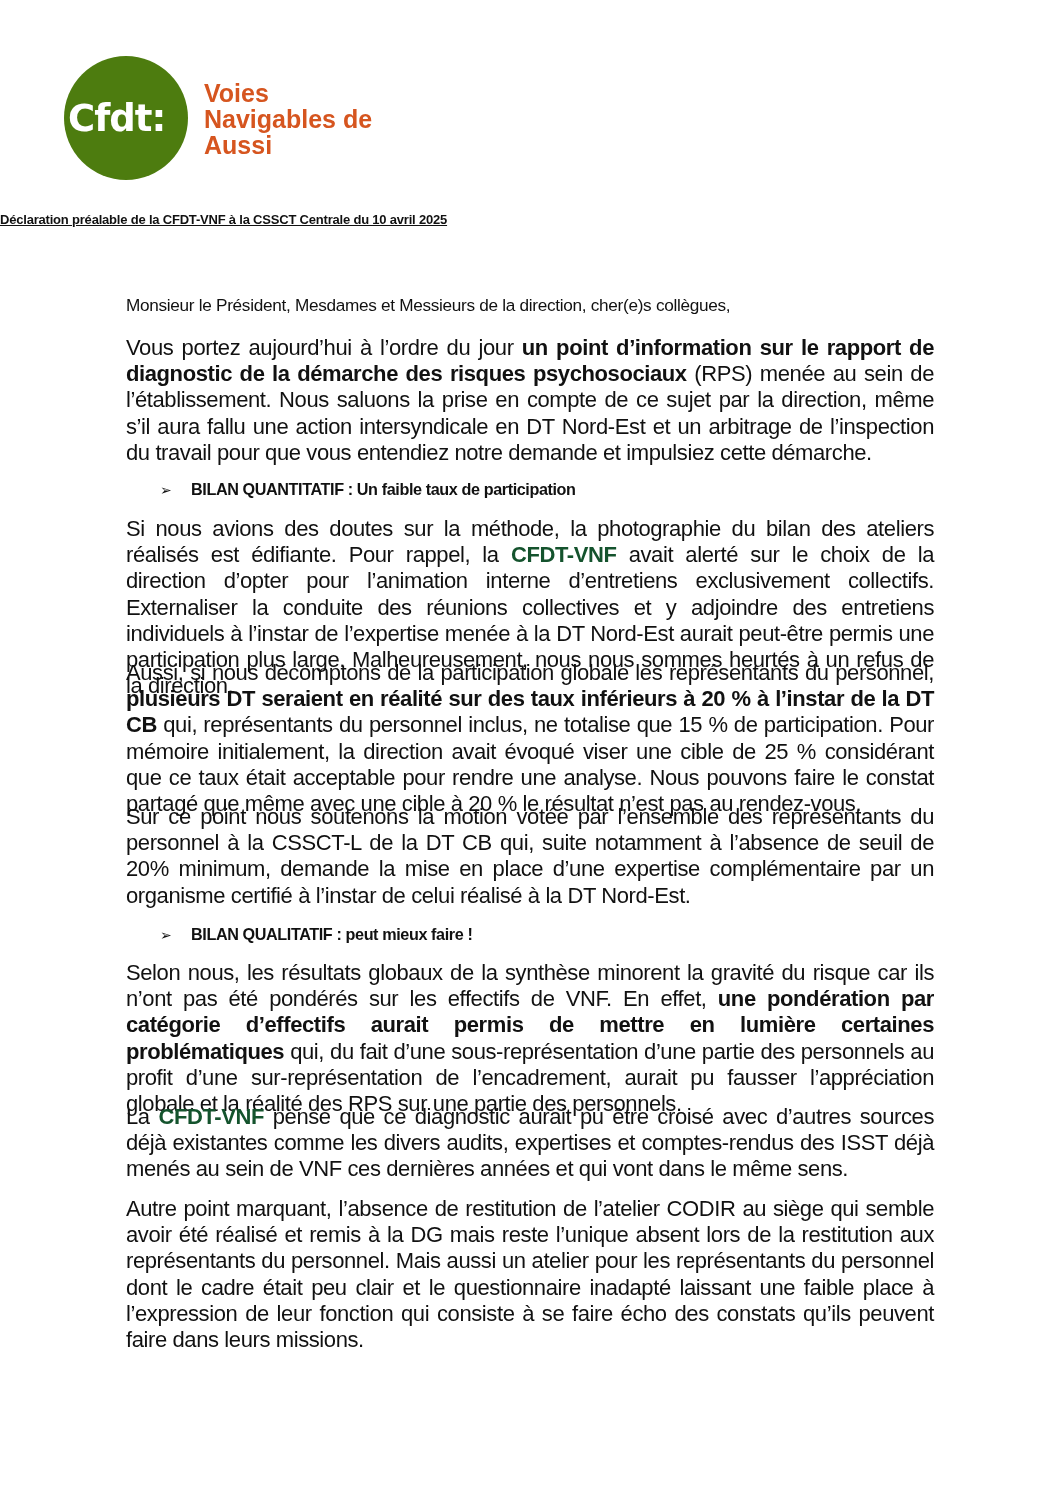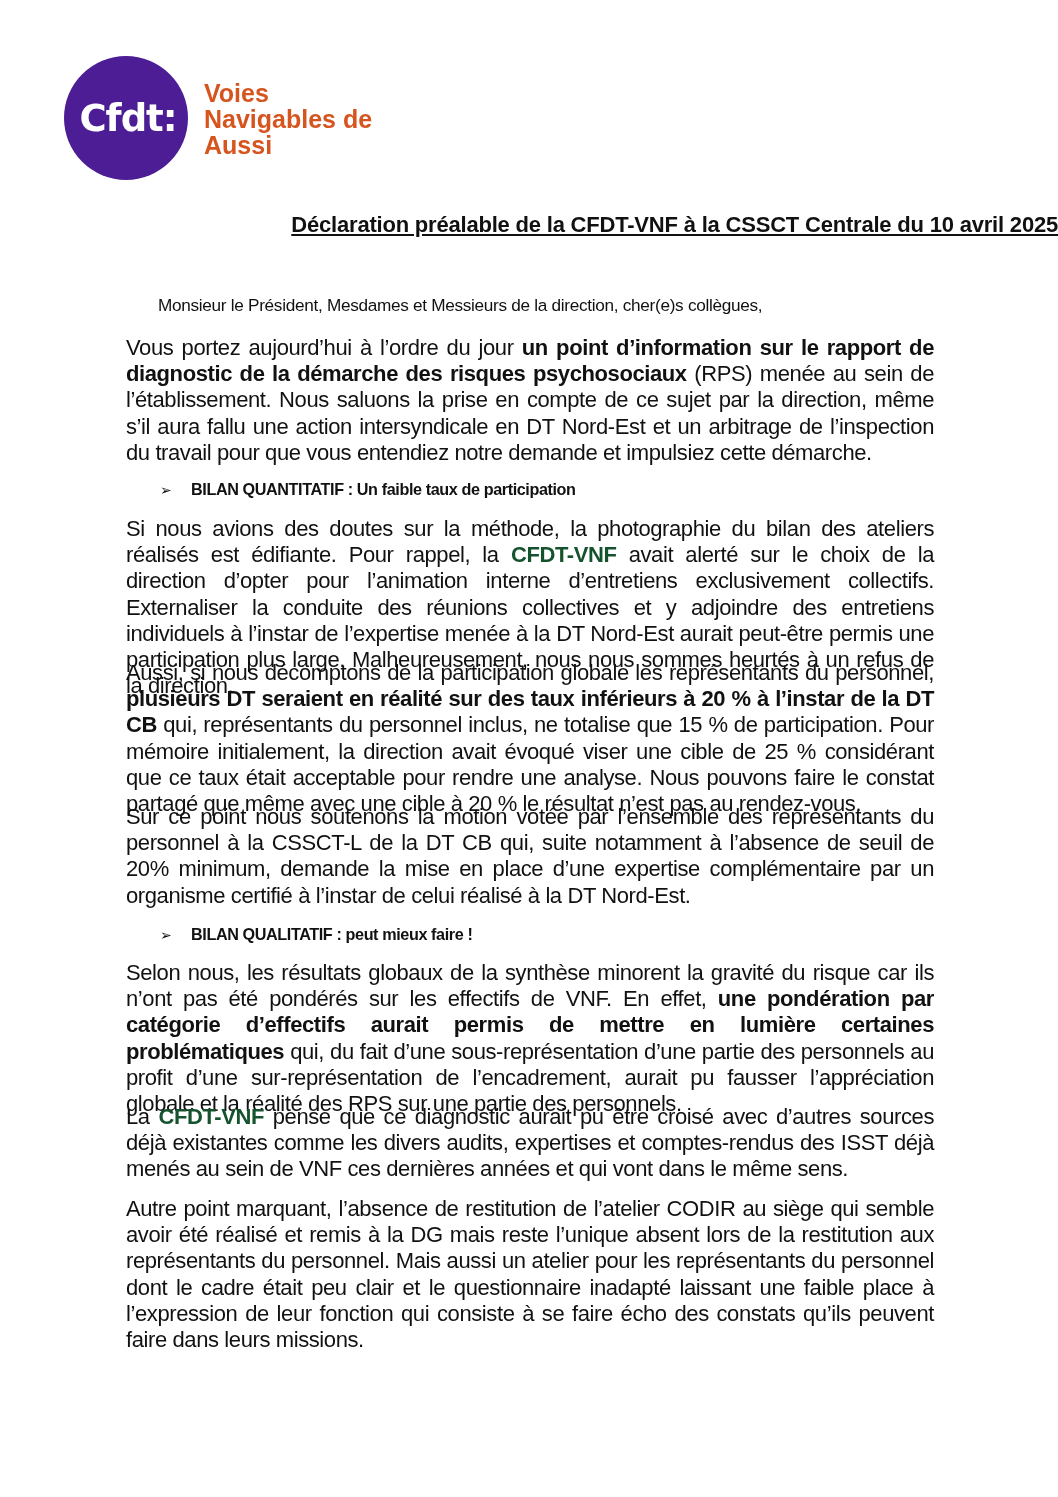--- a/index.html
+++ b/index.html
@@ -22,24 +22,23 @@
     width: 300px;
     height: 126px;
   }
   .logo-circle {
     position: absolute;
     left: 0;
     top: 0;
     width: 124px;
     height: 124px;
     border-radius: 50%;
-    background: #4c1d95;
+    background: #4d7c0f;
     display: flex;
     align-items: center;
-    justify-content: center;
   }
   .logo-mark {
     color: #ffffff;
     font-family: "DejaVu Sans", sans-serif;
     font-weight: bold;
     font-size: 37px;
     letter-spacing: -1px;
     margin-left: 4px;
   }
   .logo-text {
@@ -52,36 +51,35 @@
     font-size: 25px;
     line-height: 26px;
   }
   .logo-text div { white-space: nowrap; }
 
   .title {
     position: absolute;
     left: 0;
     width: 1058px;
     top: 212px;
-    text-align: right;
+    text-align: left;
     font-family: "Liberation Sans", sans-serif;
     font-weight: bold;
-    font-size: 22px;
+    font-size: 13px;
     text-decoration: underline;
     letter-spacing: -0.2px;
   }
   .salutation {
     position: absolute;
     left: 126px;
     top: 295px;
     font-family: "Liberation Sans", sans-serif;
     font-size: 17.2px;
     letter-spacing: -0.3px;
     white-space: nowrap;
-    margin-left: 32px;
   }
   .para {
     position: absolute;
     left: 126px;
     width: 808px;
     text-align: justify;
     font-size: 22px;
     line-height: 26.2px;
     letter-spacing: -0.4px;
     margin: 0;

